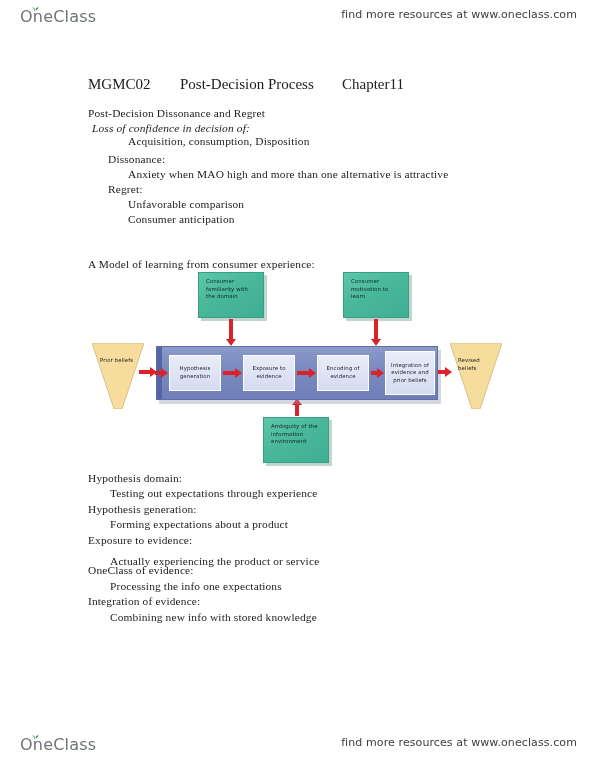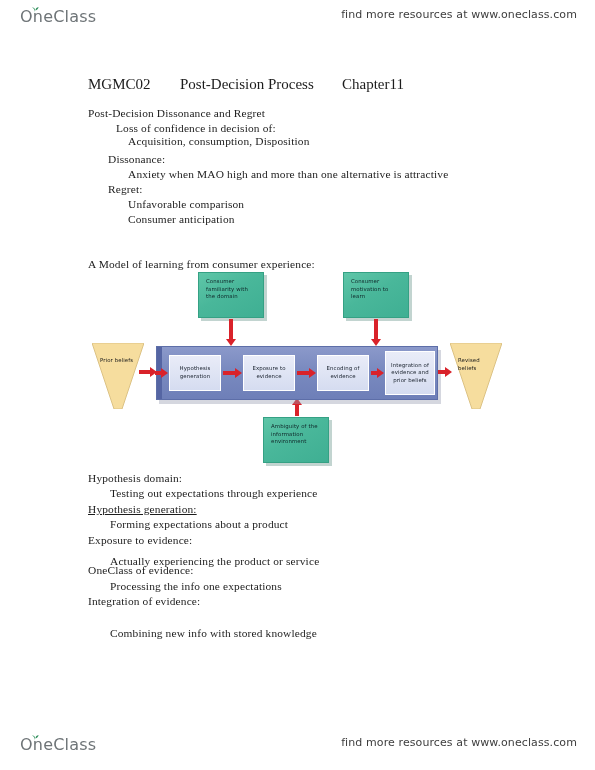--- a/index.html
+++ b/index.html
@@ -211,21 +211,21 @@
 </div>
 
 <div class="title-row">
   <span class="title-course">MGMC02</span>
   <span class="title-topic">Post-Decision Process</span>
   <span class="title-chap">Chapter11</span>
 </div>
 
 <div id="notes-top-host">
     <div class="doc-line" style="left: 88px; top: 107px;">Post-Decision Dissonance and Regret</div>
-    <div class="doc-line" style="left: 116px; top: 122.2px;">Loss of confidence in decision of:</div>
+    <div class="doc-line" style="left: 92px; top: 122.2px; font-style: italic;">Loss of confidence in decision of:</div>
     <div class="doc-line" style="left: 128px; top: 135px;">Acquisition, consumption, Disposition</div>
     <div class="doc-line" style="left: 108px; top: 152.6px;">Dissonance:</div>
     <div class="doc-line" style="left: 128px; top: 167.8px;">Anxiety when MAO high and more than one alternative is attractive</div>
     <div class="doc-line" style="left: 108px; top: 183px;">Regret:</div>
     <div class="doc-line" style="left: 128px; top: 198.2px;">Unfavorable comparison</div>
     <div class="doc-line" style="left: 128px; top: 213.4px;">Consumer anticipation</div>
   </div>
 
 <div class="doc-line" style="left:88px; top:258px;">A Model of learning from consumer experience:</div>
 
@@ -265,28 +265,28 @@
     <div class="tri-label">Revised beliefs</div>
   </div>
 
   <div class="arrow-h" style="left:51px; top:98px; width:12px;"></div>
   <div class="arrow-h" style="left:350px; top:98px; width:8px;"></div>
 </div>
 
 <div id="notes-bottom-host">
     <div class="doc-line" style="left: 88px; top: 472px;">Hypothesis domain:</div>
     <div class="doc-line" style="left: 110px; top: 487.4px;">Testing out expectations through experience</div>
-    <div class="doc-line" style="left: 88px; top: 502.8px; text-decoration: underline;">Hypothesis generation:</div>
+    <div class="doc-line" style="left: 88px; top: 502.8px;">Hypothesis generation:</div>
     <div class="doc-line" style="left: 110px; top: 518.2px;">Forming expectations about a product</div>
     <div class="doc-line" style="left: 88px; top: 533.6px; text-align: center;">Exposure to evidence:</div>
     <div class="doc-line" style="left: 110px; top: 549px; margin-top: 6px;">Actually experiencing the product or service</div>
     <div class="doc-line" style="left: 88px; top: 564.4px;">OneClass of evidence:</div>
     <div class="doc-line" style="left: 110px; top: 579.8px;">Processing the info one expectations</div>
     <div class="doc-line" style="left: 88px; top: 595.2px;">Integration of evidence:</div>
-    <div class="doc-line" style="left: 110px; top: 610.6px; margin-top: 16px;">Combining new info with stored knowledge</div>
+    <div class="doc-line" style="left: 110px; top: 610.6px;">Combining new info with stored knowledge</div>
   </div>
 
 <div class="brand-bar bottom">
   <div class="logo">
     <svg class="logo-sprout" viewBox="0 0 12 10">
       <path d="M6 9 C6 6 5 4.5 3 3.6 C4.4 3.2 5.6 4 6 5.6 Z" fill="#2f8f5b"></path>
       <path d="M6.3 6.6 C6.6 4.6 7.8 3.4 9.6 3.1 C9.2 4.9 8.1 6.1 6.4 6.5 Z" fill="#2f8f5b"></path>
     </svg>
     <span class="logo-word">OneClass</span>
   </div>

